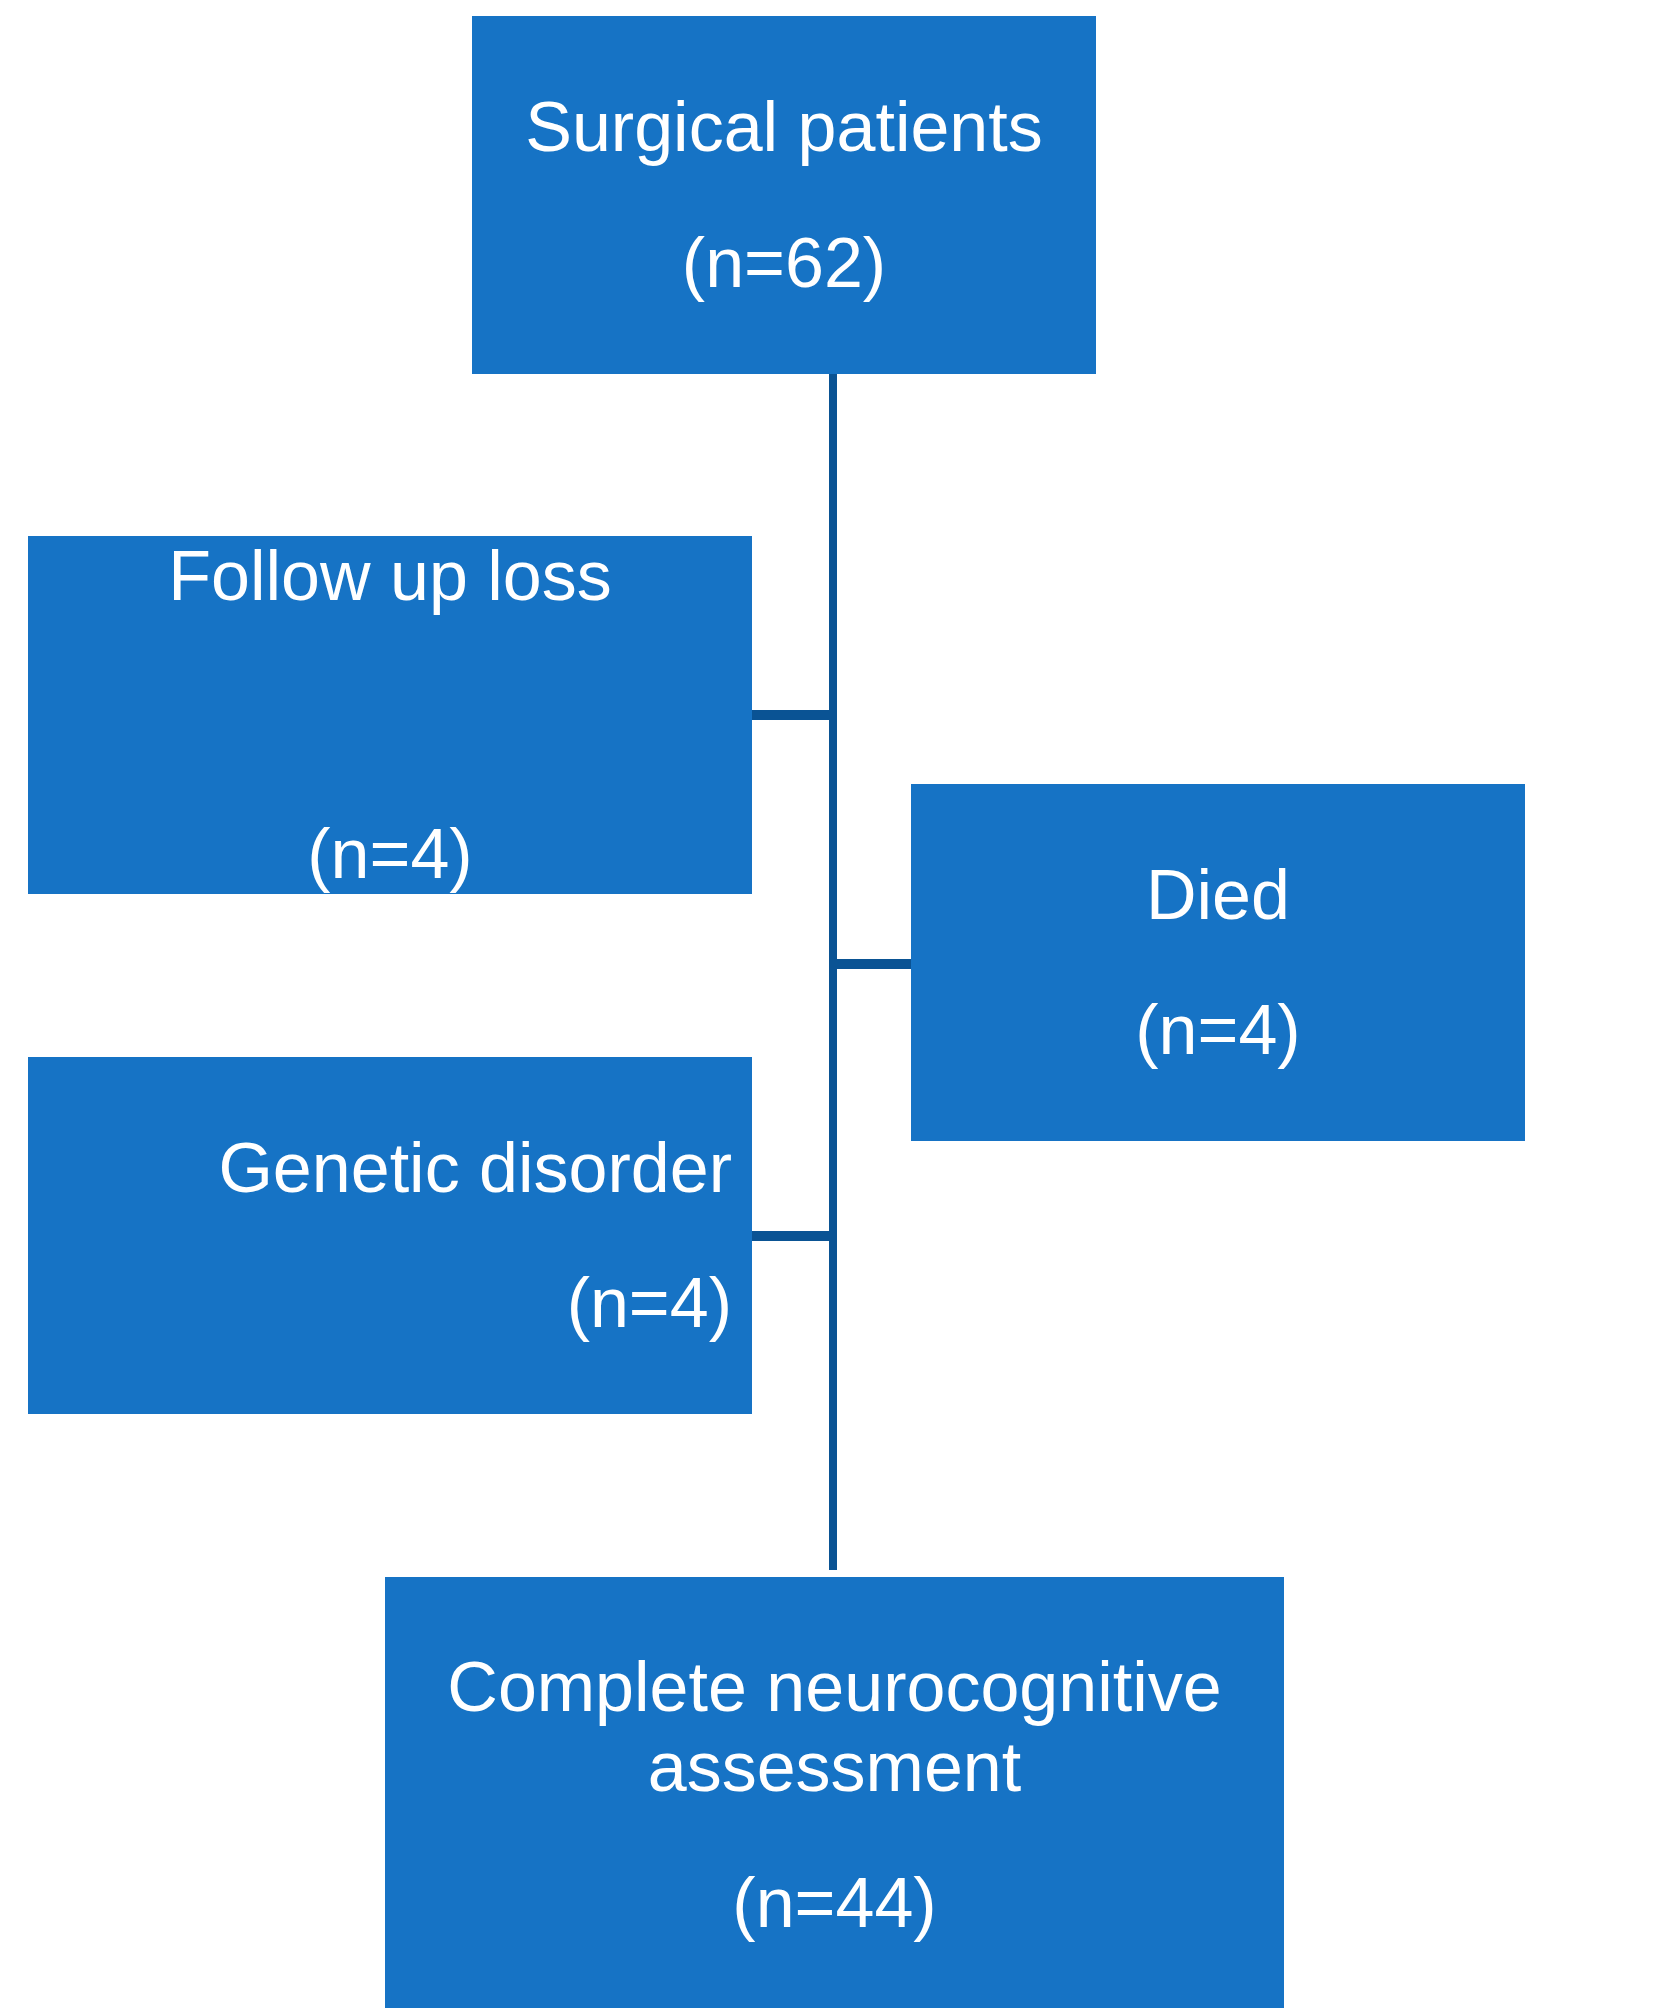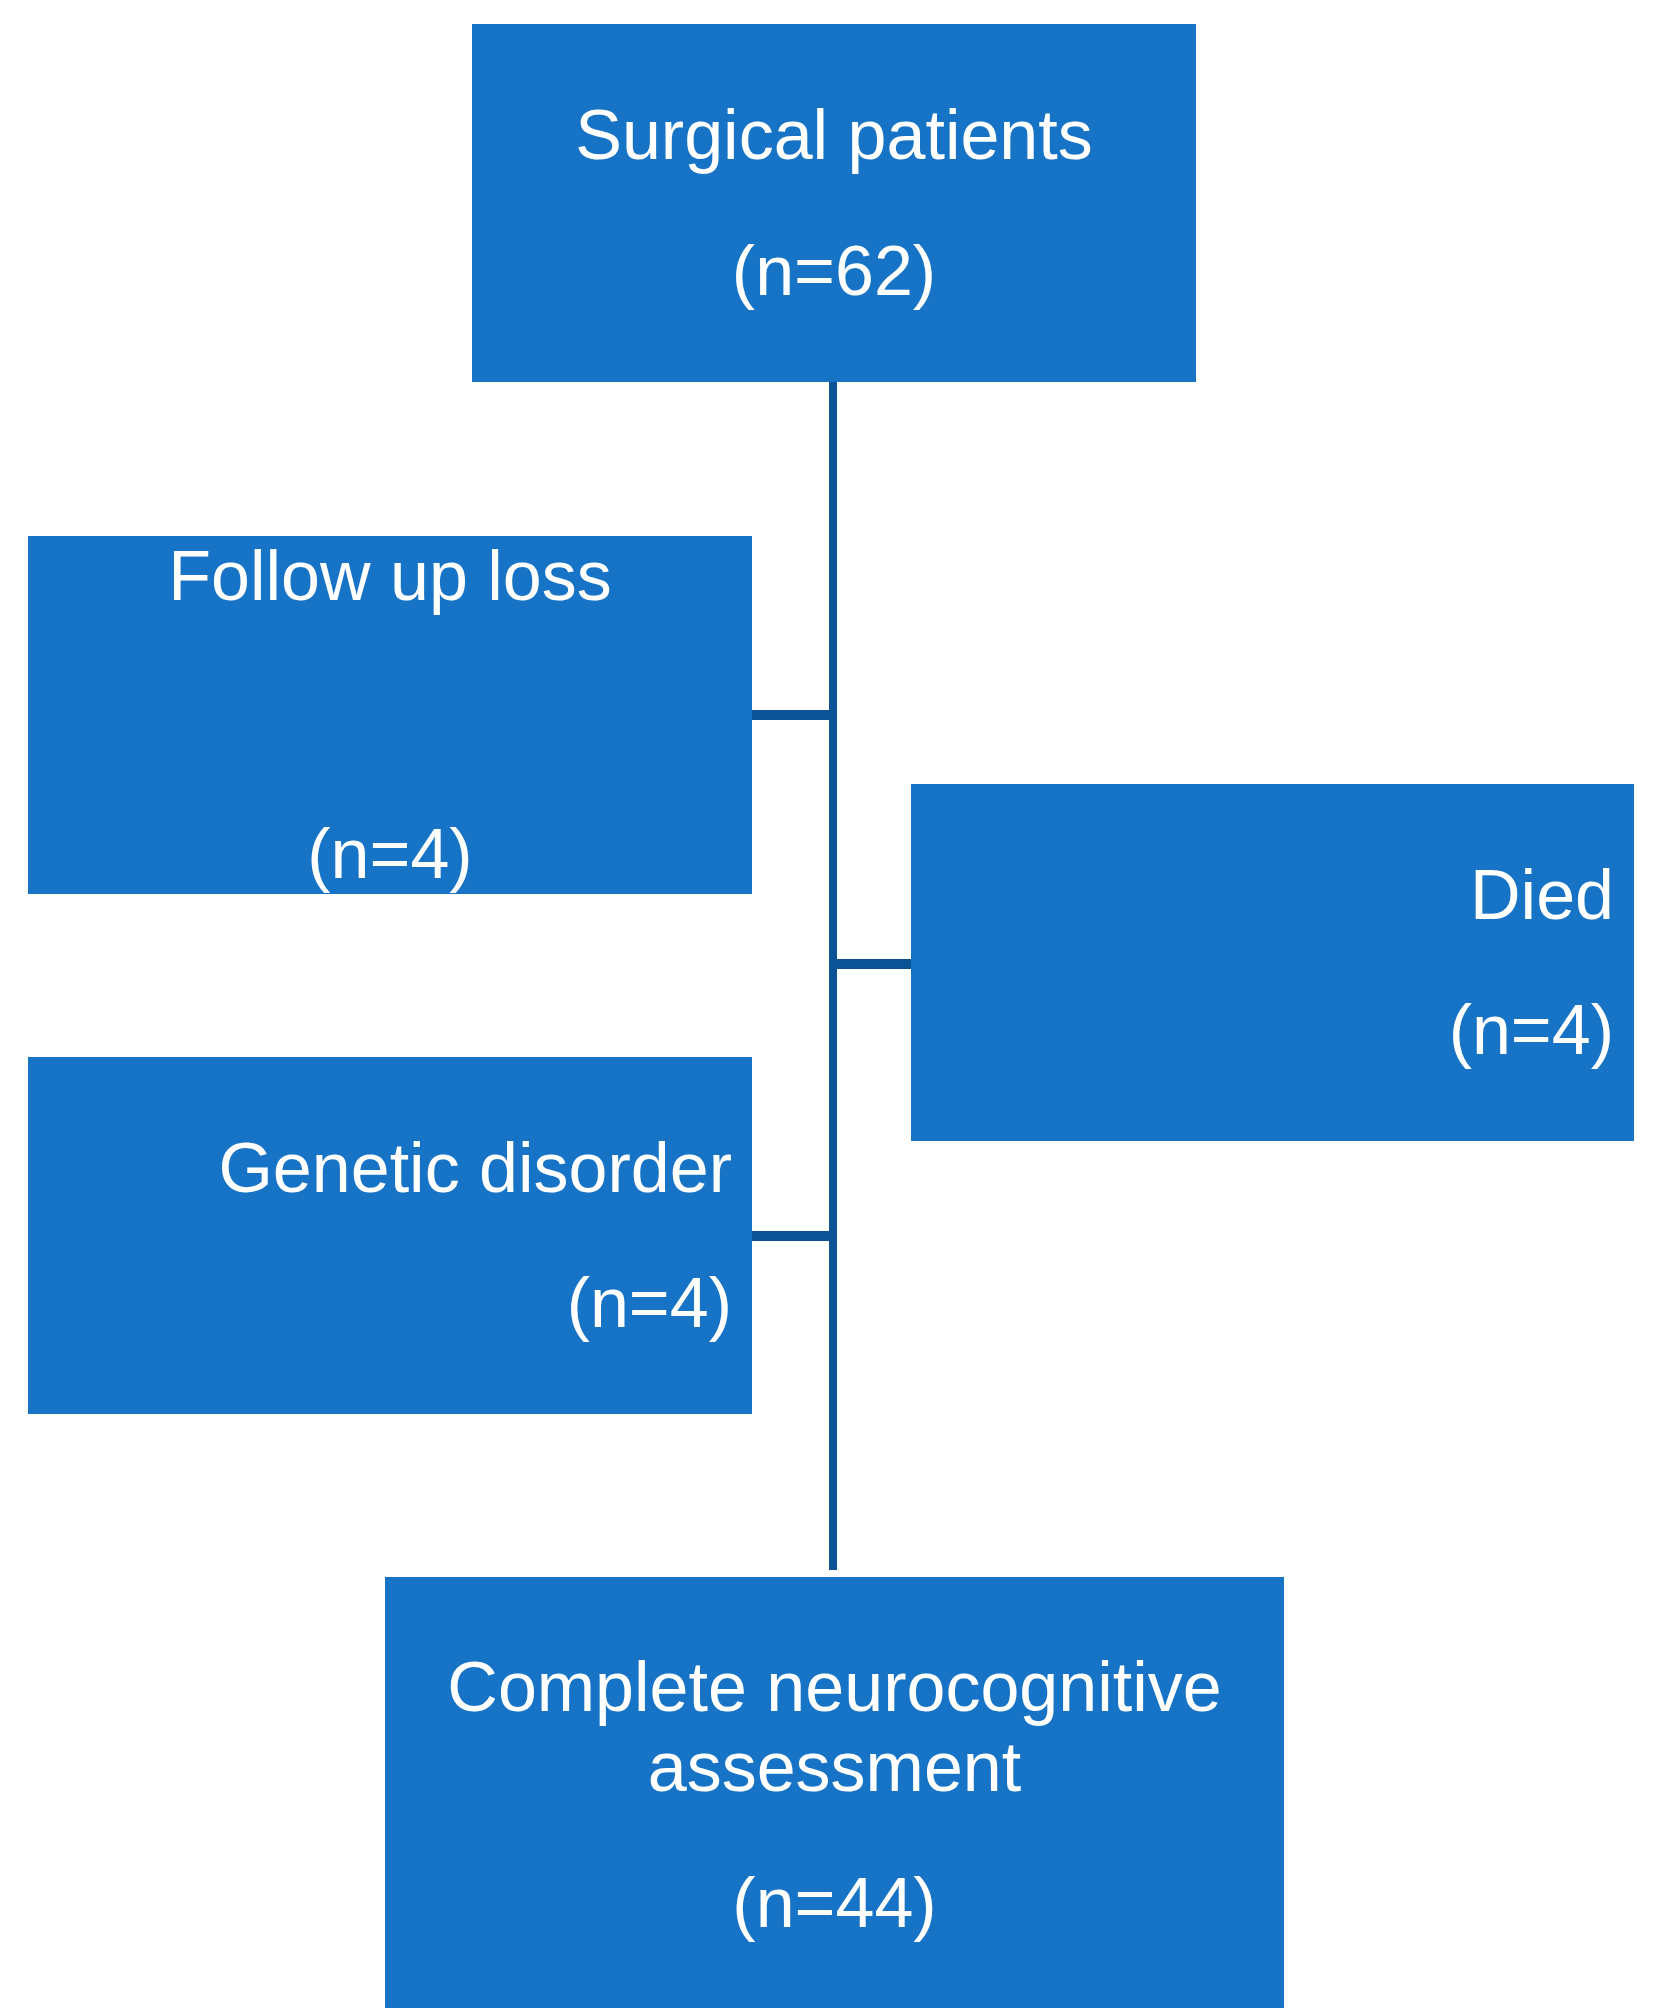--- a/index.html
+++ b/index.html
@@ -28,23 +28,23 @@
     flex-direction: column;
     align-items: center;
     justify-content: center;
     gap: 55px;
     text-align: center;
     font-size: 70px;
     line-height: 1.15;
     box-sizing: border-box;
     padding: 0 20px;
   }
-  #node-surgical  { left: 472px; top: 24px;   width: 724px; height: 358px; }
+  #node-surgical  { left: 472px; top: 16px;   width: 624px; height: 358px; }
   #node-followup  { left: 28px;  top: 536px;  width: 724px; height: 358px; justify-content: space-between; }
-  #node-died      { left: 911px; top: 784px;  width: 723px; height: 357px; align-items: flex-end; }
+  #node-died      { left: 911px; top: 784px;  width: 614px; height: 357px; }
   #node-genetic   { left: 28px;  top: 1057px; width: 724px; height: 357px; align-items: flex-end; }
   #node-complete  { left: 385px; top: 1577px; width: 899px; height: 436px; }
 
   .connector {
     position: absolute;
     background: var(--connector-color, #0A5394);
   }
   #trunk           { left: 829px; top: 374px;  width: 8px;  height: 1196px; }
   #branch-followup { left: 752px; top: 710px;  width: 85px; height: 10px; }
   #branch-died     { left: 829px; top: 959px;  width: 82px; height: 10px; }

